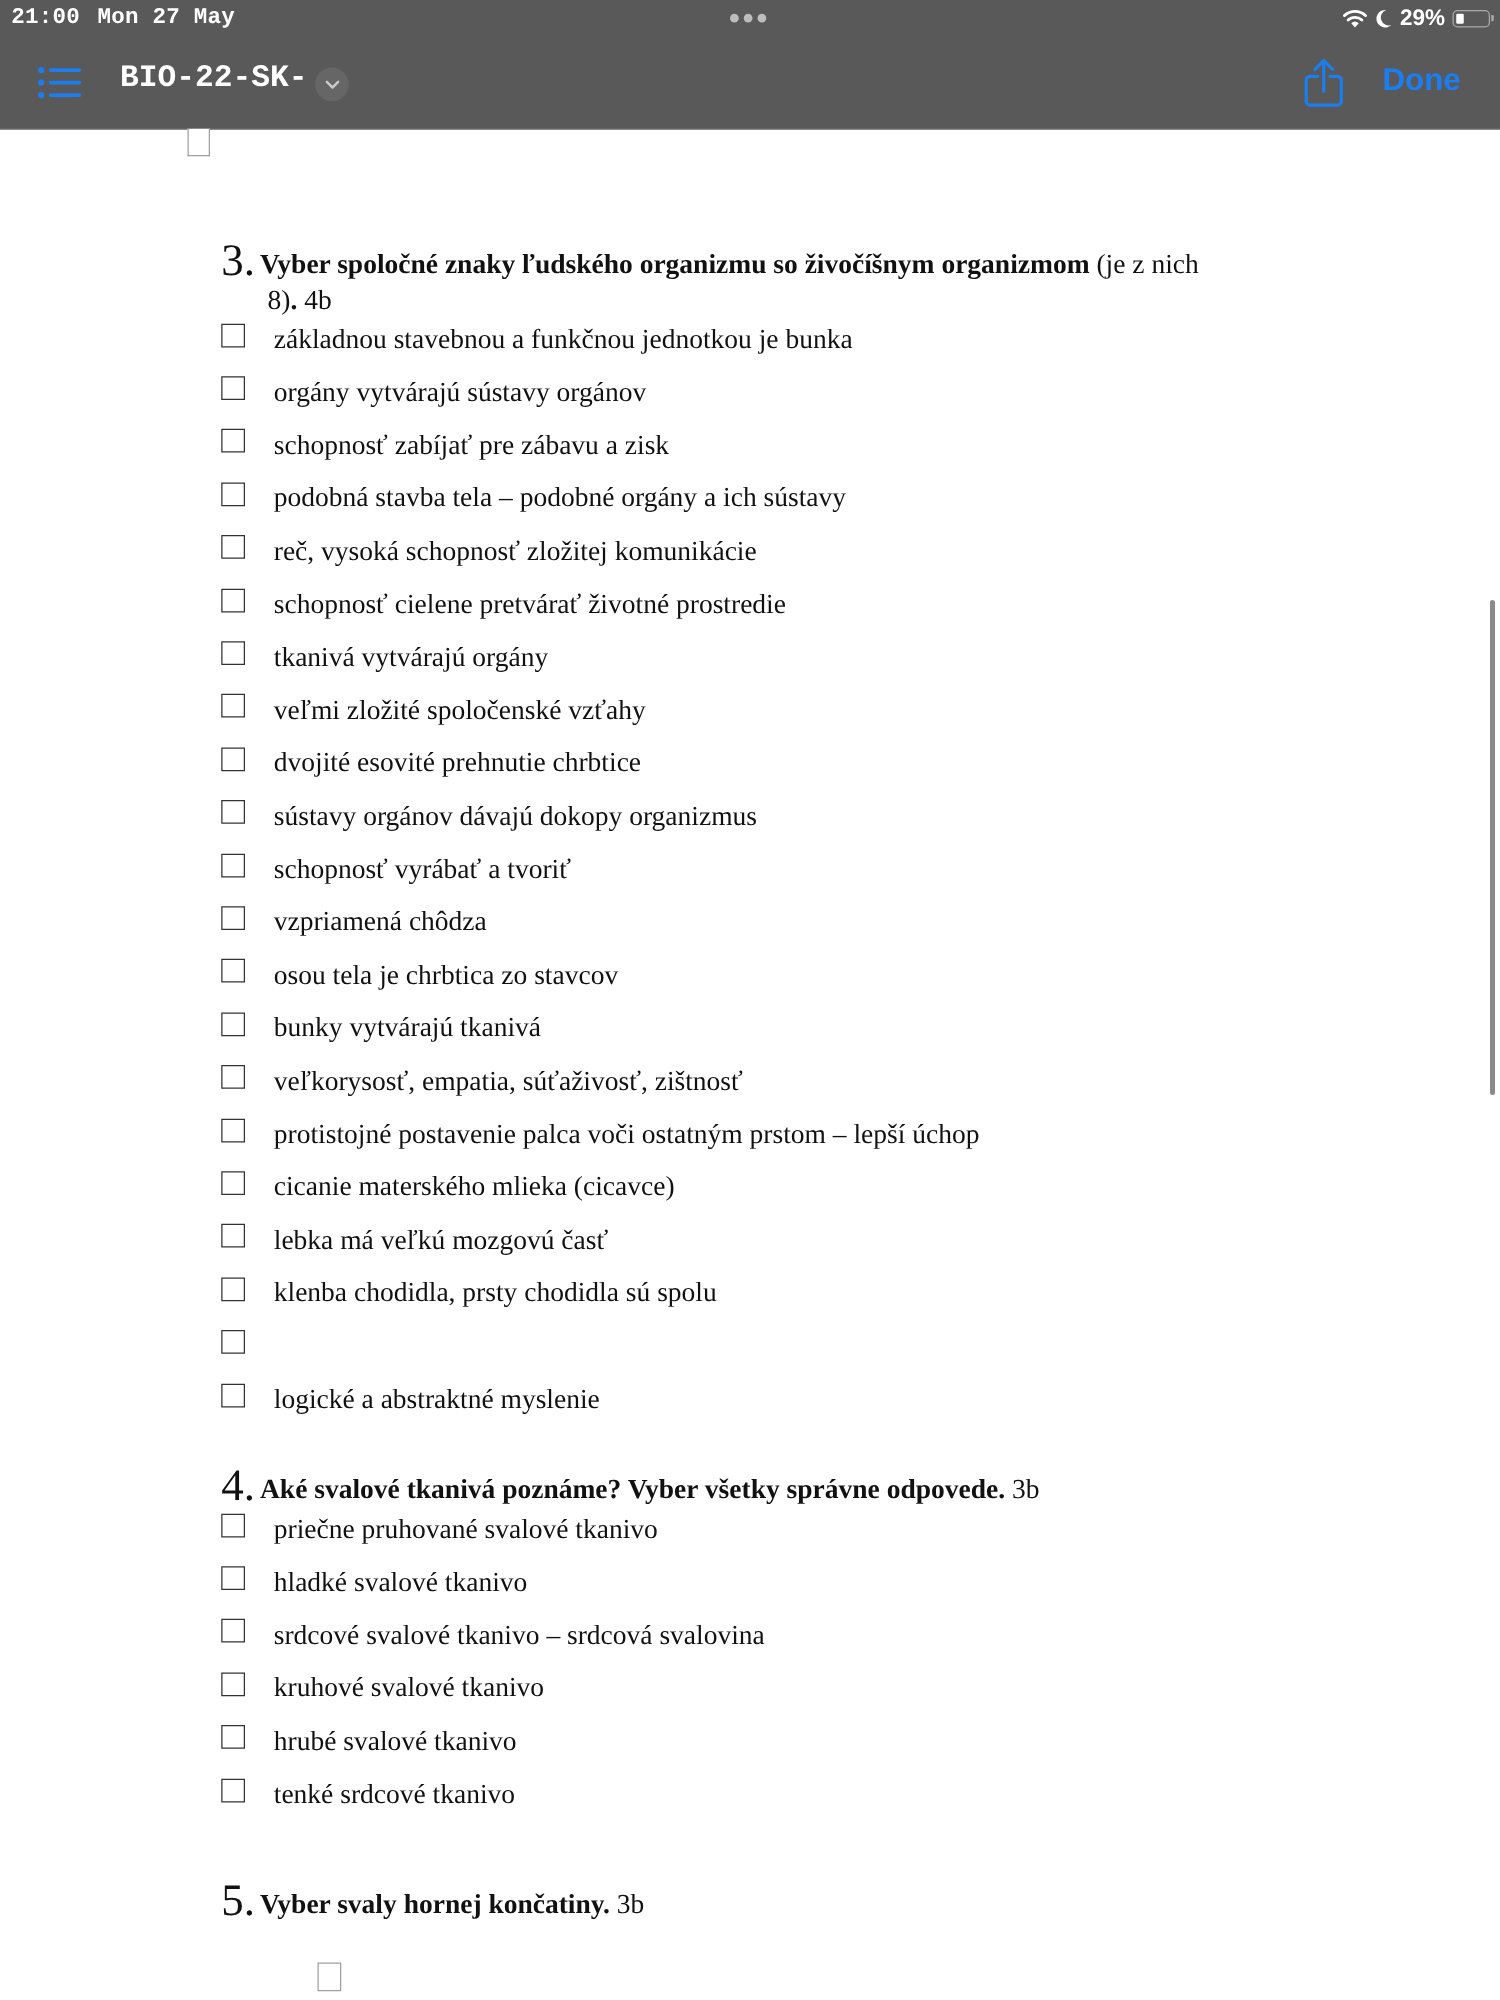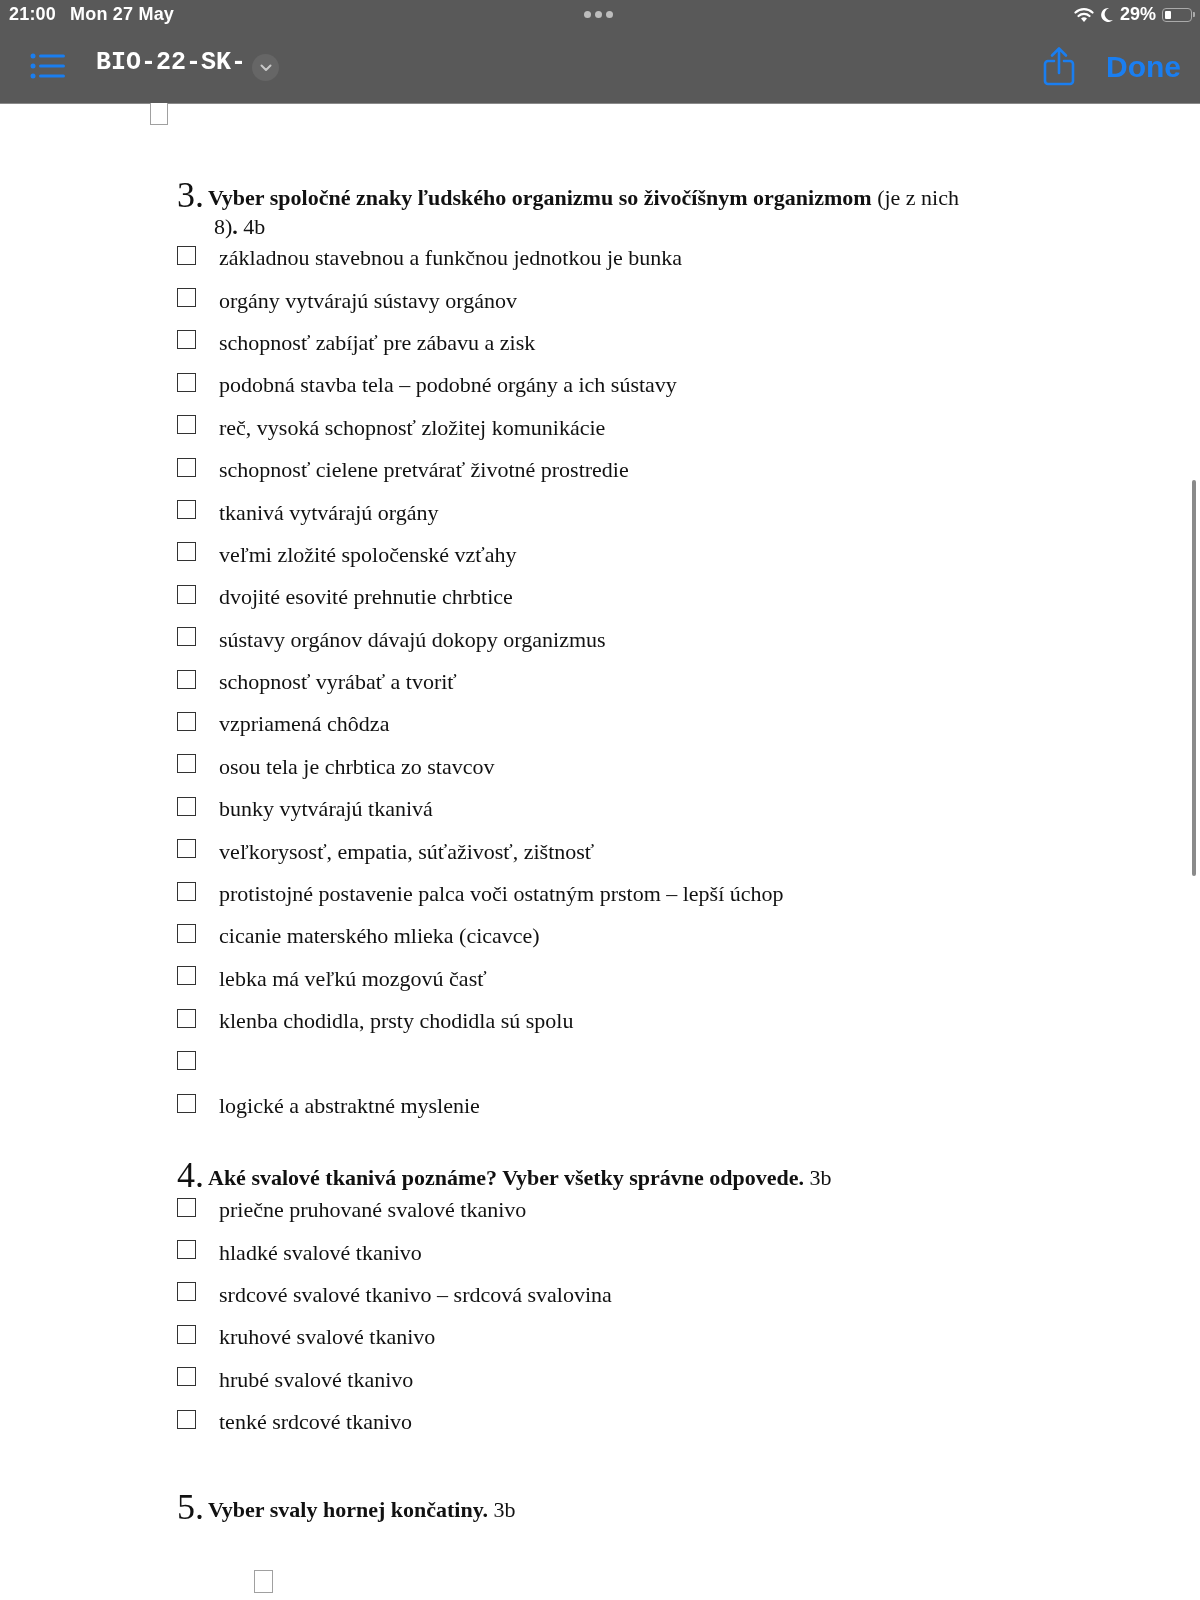--- a/index.html
+++ b/index.html
@@ -8,21 +8,21 @@
     background: #ffffff;
     font-family: "Liberation Serif", serif;
     color: #111;
   }
   .topbar {
     position: absolute; left: 0; top: 0; width: 1200px; height: 103px;
     background: #595959; border-bottom: 1px solid #8a8a8a;
   }
   .status-left {
     position: absolute; left: 9px; top: 4px;
-    font-family: Liberation Sans, sans-serif; font-size: 18px; color: #fff;
+    font-family: Liberation Mono, monospace; font-size: 18px; color: #fff;
     font-weight: 600; letter-spacing: 0.2px;
   }
   .status-left span { margin-right: 14px; }
   .status-dots {
     position: absolute; left: 584px; top: 11px; display: flex; gap: 4px;
   }
   .status-dots i { display: block; width: 7px; height: 7px; border-radius: 50%; background: #bdbdbd; }
   .status-right {
     position: absolute; right: 8px; top: 4px; display: flex; align-items: center; gap: 6px;
     font-family: "Liberation Sans", sans-serif; font-size: 18px; color: #fff; font-weight: 600;
@@ -41,28 +41,28 @@
     position: absolute; left: 96px; top: 48px;
     font-family: Liberation Mono, monospace; font-size: 25px; font-weight: 700; color: #fff;
   }
   .title-chevron {
     position: absolute; left: 252px; top: 54px; width: 27px; height: 27px; border-radius: 50%;
     background: #666; display: flex; align-items: center; justify-content: center; cursor: pointer;
   }
   .share-icon { position: absolute; left: 1042px; top: 46px; width: 34px; height: 40px; cursor: pointer; }
   .done-button {
     position: absolute; left: 1106px; top: 50px;
-    font-family: "Liberation Sans", sans-serif; font-size: 30px; font-weight: 700; color: #1a7ef0;
+    font-family: "Liberation Sans", sans-serif; font-size: 25px; font-weight: 700; color: #1a7ef0;
     background: none; border: none; padding: 0; cursor: pointer;
   }
   .stray-box {
     position: absolute; border: 1.5px solid #a0a0a0; background: #fff; box-sizing: border-box;
   }
   .question {
-    position: absolute; left: 177px; width: 880px;
+    position: absolute; left: 177px; width: 880px; margin-top: 13px;
   }
   .q-head { font-size: 22px; line-height: 30px; }
   .q-num { font-size: 36px; vertical-align: -2px; margin-right: 4px; }
   .q-bold { font-weight: 700; }
   .q-cont { padding-left: 37px; font-size: 22px; line-height: 28px; }
   .options { list-style: none; margin: 0; padding: 0; }
   .option {
     display: flex; align-items: center; height: 42.4px; font-size: 22px;
   }
   .cb {

